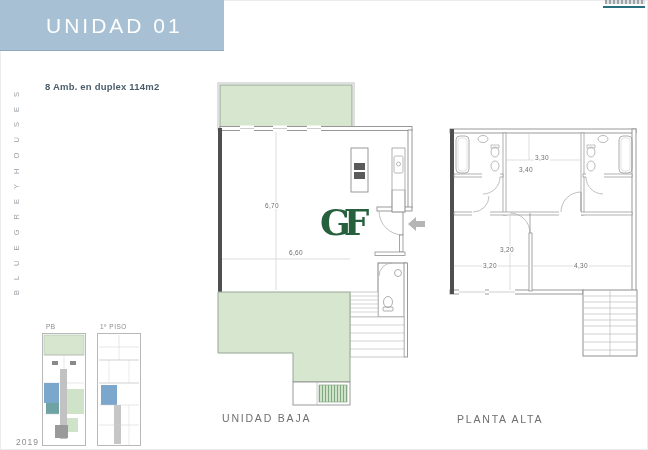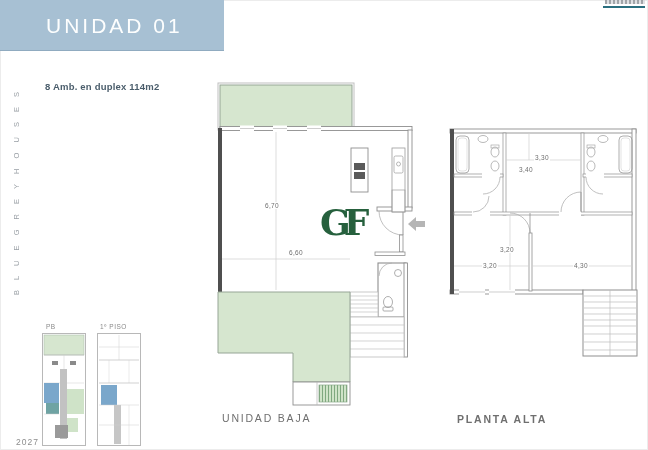--- a/index.html
+++ b/index.html
@@ -59,21 +59,21 @@
     <div class="smudge"></div>
     <div class="line"></div>
   </div>
 
   <div class="summary">
     <div>8 Amb. en duplex 114m2</div>
   </div>
 
   <div class="side-label">B L U E   G R E Y   H O U S E S</div>
 
-  <div class="year">2027</div>
+  <div class="year">2019</div>
 
   <div class="thumb-label" style="left:46px;top:323px;">PB</div>
   <div class="thumb-label" style="left:100px;top:323px;">1º PISO</div>
 
   <svg style="left:42px;top:333px;" width="44" height="113" viewBox="0 0 44 113">
     <rect x="0.5" y="0.5" width="43" height="112" fill="#fff" stroke="#b8b8b8"></rect>
     <rect x="2" y="2" width="40" height="20" fill="#d6e6cf" stroke="#a8bba8" stroke-width="0.5"></rect>
     <line x1="2" y1="22" x2="42" y2="22" stroke="#bdbdbd" stroke-width="0.7"></line>
     <line x1="22" y1="22" x2="22" y2="50" stroke="#cccccc" stroke-width="0.5"></line>
     <rect x="10" y="28" width="6" height="4" fill="#8a8a8a"></rect>
@@ -257,15 +257,15 @@
   <span class="dim" style="left:264px;top:202px;">6,70</span>
   <span class="dim" style="left:288px;top:249px;">6,60</span>
 
   <span class="dim" style="left:534px;top:154px;">3,30</span>
   <span class="dim" style="left:518px;top:166px;">3,40</span>
   <span class="dim" style="left:499px;top:246px;">3,20</span>
   <span class="dim" style="left:482px;top:262px;">3,20</span>
   <span class="dim" style="left:573px;top:262px;">4,30</span>
 
   <div class="caption" style="left:222px;top:412px;">UNIDAD BAJA</div>
-  <div class="caption" style="left:457px;top:413px;font-weight:bold;">PLANTA ALTA</div>
+  <div class="caption" style="left:457px;top:413px;">PLANTA ALTA</div>
 
 </div>
 
 </body></html>

